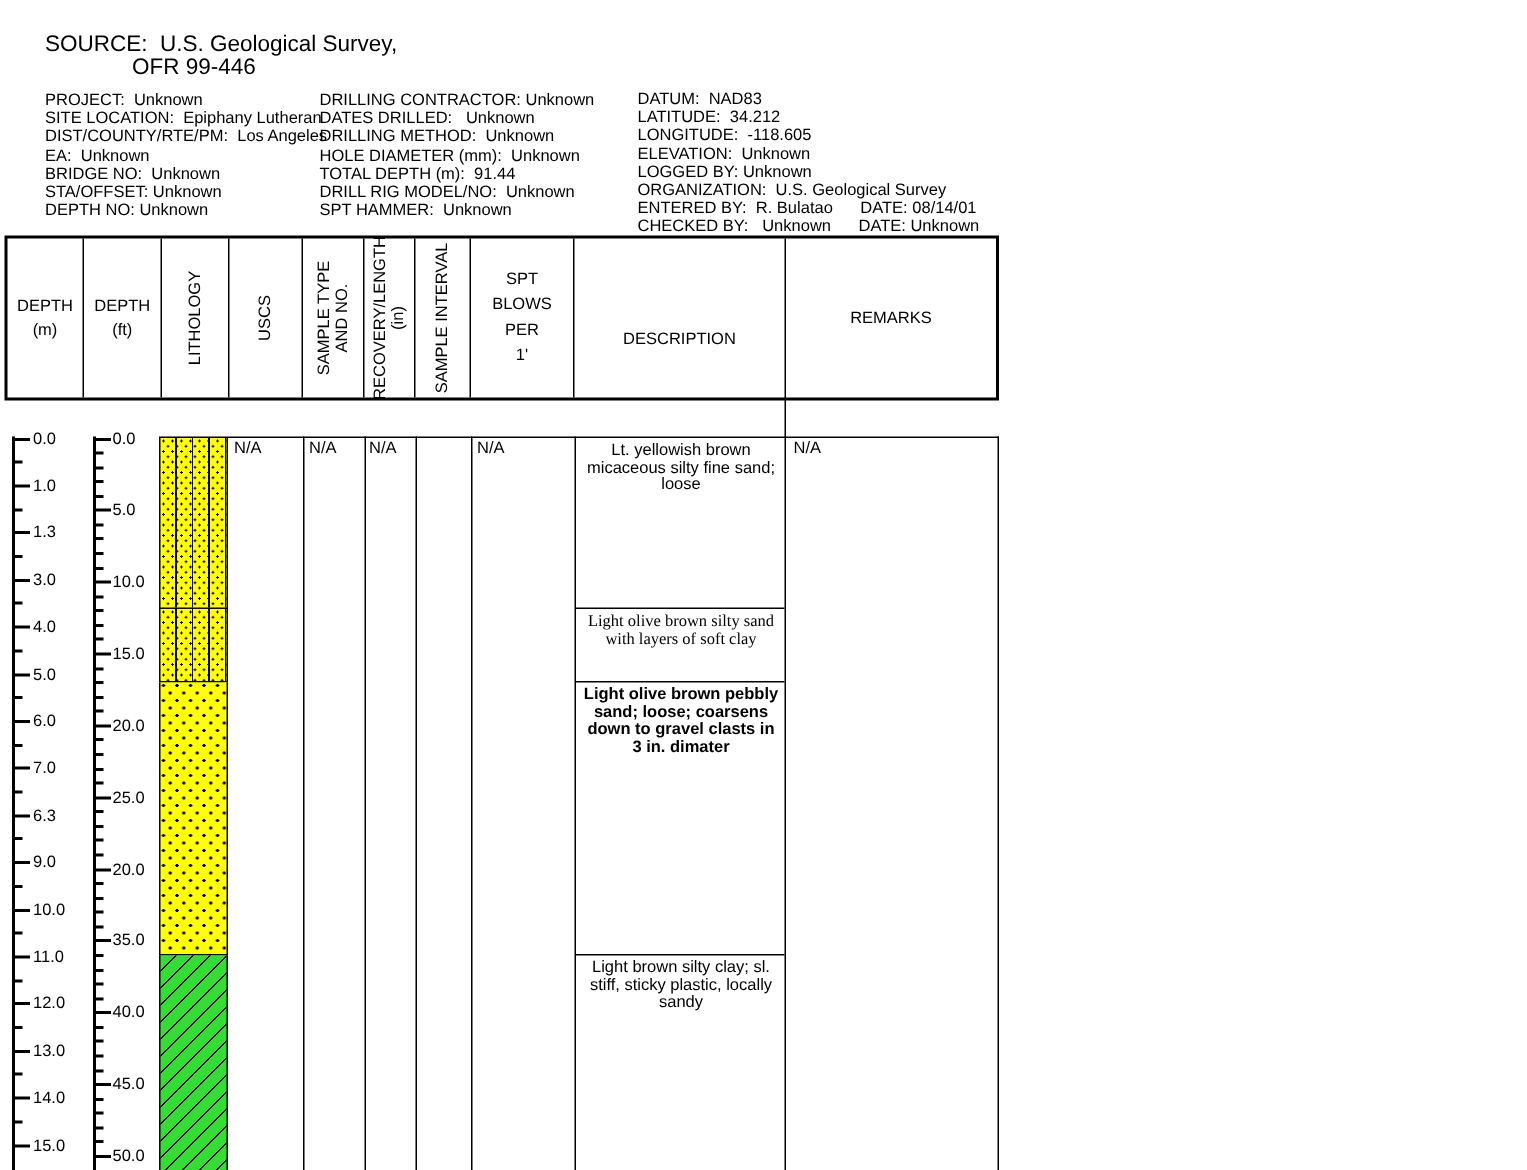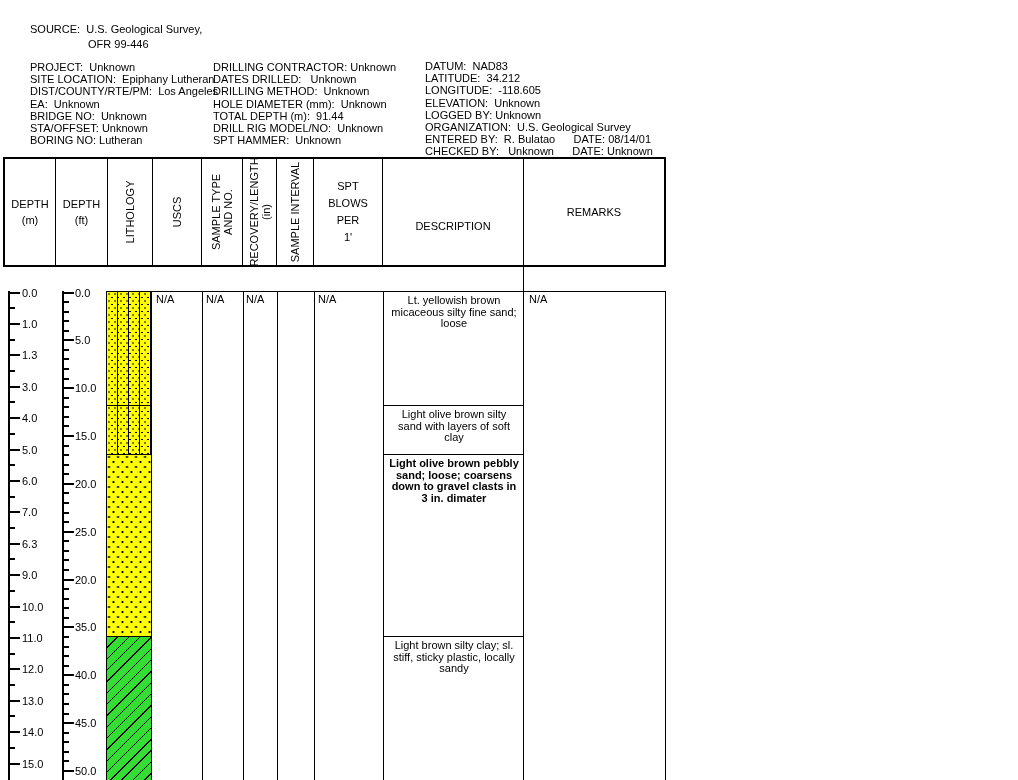--- a/index.html
+++ b/index.html
@@ -1,20 +1,20 @@
 <!DOCTYPE html>
 <html><head>
 <meta charset="utf-8">
 <style>
   html,body{margin:0;padding:0;background:#fff;}
   #page{position:relative;width:1018px;height:780px;background:#ffffff;overflow:hidden;
         font-family:"Liberation Sans",sans-serif;color:#000;}
   .abs{position:absolute;}
   .pre{white-space:pre;}
-  .t13{font-size:11px;line-height:15px;}
+  .t13{font-size:15px;line-height:15px;}
   .infocol{position:absolute;}
   .infocol div{font-size:11px;line-height:12.2px;white-space:pre;}
   
   #hdrbox{position:absolute;border:2px solid #000;box-sizing:border-box;}
   .hcell{position:absolute;box-sizing:border-box;border-right:1px solid #000;
          display:flex;align-items:center;justify-content:center;text-align:center;
          font-size:11px;}
   .hcell.last{border-right:none;}
   .hcell .hline{line-height:16px;}
   .hcell .sptline{line-height:17px;}
@@ -63,21 +63,21 @@
   <div class="abs t13 pre" style="left:30px;top:22px;">SOURCE:  U.S. Geological Survey,</div>
   <div class="abs t13 pre" style="left:88px;top:37px;">OFR 99-446</div>
 
   <div id="info-col1" class="infocol" style="left:30px;top:61px;">
       <div>PROJECT:  Unknown</div>
       <div>SITE LOCATION:  Epiphany Lutheran</div>
       <div>DIST/COUNTY/RTE/PM:  Los Angeles</div>
       <div>EA:  Unknown</div>
       <div>BRIDGE NO:  Unknown</div>
       <div>STA/OFFSET: Unknown</div>
-      <div>BORING NO: Lutheran</div>
+      <div>DEPTH NO: Unknown</div>
     </div>
   <div id="info-col2" class="infocol" style="left:213px;top:61px;">
       <div>DRILLING CONTRACTOR: Unknown</div>
       <div>DATES DRILLED:   Unknown</div>
       <div>DRILLING METHOD:  Unknown</div>
       <div>HOLE DIAMETER (mm):  Unknown</div>
       <div>TOTAL DEPTH (m):  91.44</div>
       <div>DRILL RIG MODEL/NO:  Unknown</div>
       <div>SPT HAMMER:  Unknown</div>
     </div>
@@ -271,21 +271,21 @@
       <div class="vline" style="left: 277px; top: 291px; height: 489px;"></div>
       <div class="vline" style="left: 314px; top: 291px; height: 489px;"></div>
       <div class="abs" style="left: 383px; top: 291px; width: 141px; height: 489px; border-left: 1px solid rgb(0, 0, 0); border-right: 1px solid rgb(0, 0, 0); box-sizing: border-box;"></div>
       <div class="abs" style="left: 524px; top: 291px; width: 142px; height: 489px; border-right: 1px solid rgb(0, 0, 0); box-sizing: border-box;"></div>
       <div class="seg pat-silty-sand bb" style="left: 106px; top: 292px; width: 46px; height: 114px;"></div>
       <div class="descseg bb" style="left: 384px; top: 292px; width: 139px; height: 114px;">
         <div class="descbox" style="left: 0px; top: 0px; width: 100%;">Lt. yellowish brown micaceous silty fine sand; loose</div>
       </div>
       <div class="seg pat-silty-sand bb" style="left: 106px; top: 406px; width: 46px; height: 49px;"></div>
       <div class="descseg bb" style="left: 384px; top: 406px; width: 139px; height: 49px;">
-        <div class="descbox" style="left: 0px; top: 0px; width: 100%;">Light olive brown silty sand with layers of soft clay</div>
+        <div class="descbox" style="left: 0px; top: 0px; width: 100%; font-family: Liberation Serif, serif;">Light olive brown silty sand with layers of soft clay</div>
       </div>
       <div class="seg pat-pebbly-sand bb" style="left: 106px; top: 455px; width: 46px; height: 182px;"></div>
       <div class="descseg bb" style="left: 384px; top: 455px; width: 139px; height: 182px; font-weight: bold;">
         <div class="descbox" style="left: 0px; top: 0px; width: 100%;">Light olive brown pebbly sand; loose; coarsens down to gravel clasts in 3 in. dimater</div>
       </div>
       <div class="seg pat-clay" style="left: 106px; top: 637px; width: 46px; height: 143px;"></div>
       <div class="descseg" style="left: 384px; top: 637px; width: 139px; height: 143px;">
         <div class="descbox" style="left: 0px; top: 0px; width: 100%;">Light brown silty clay; sl. stiff, sticky plastic, locally sandy</div>
       </div>
       <div class="nalabel" style="left: 156px; top: 294px;">N/A</div>

